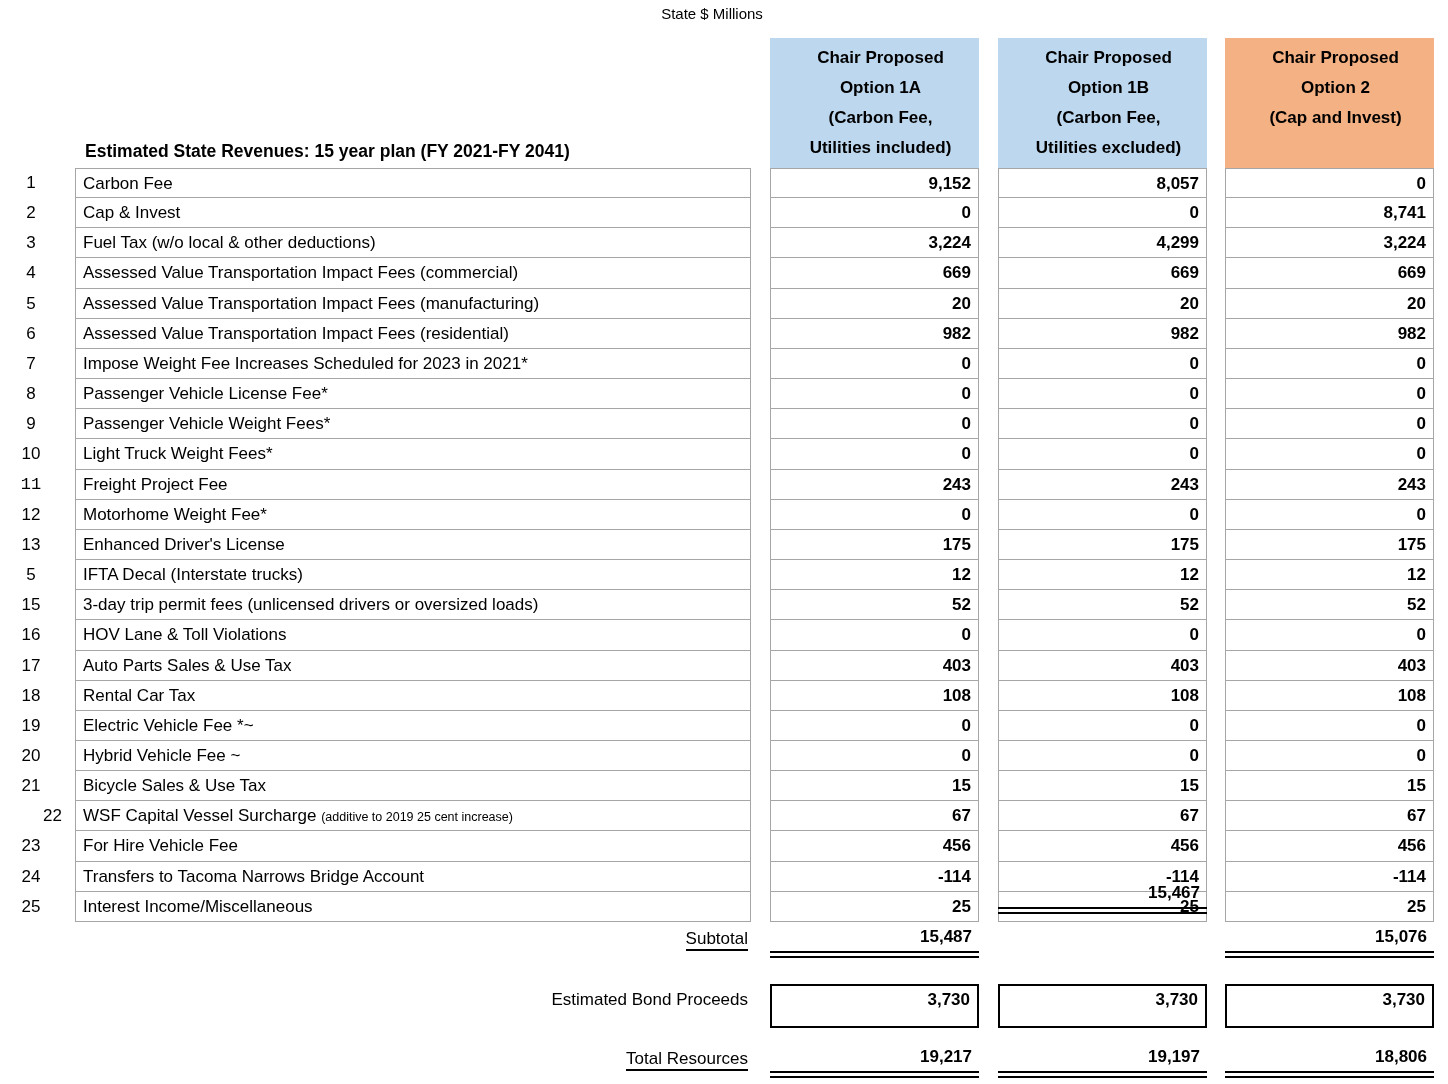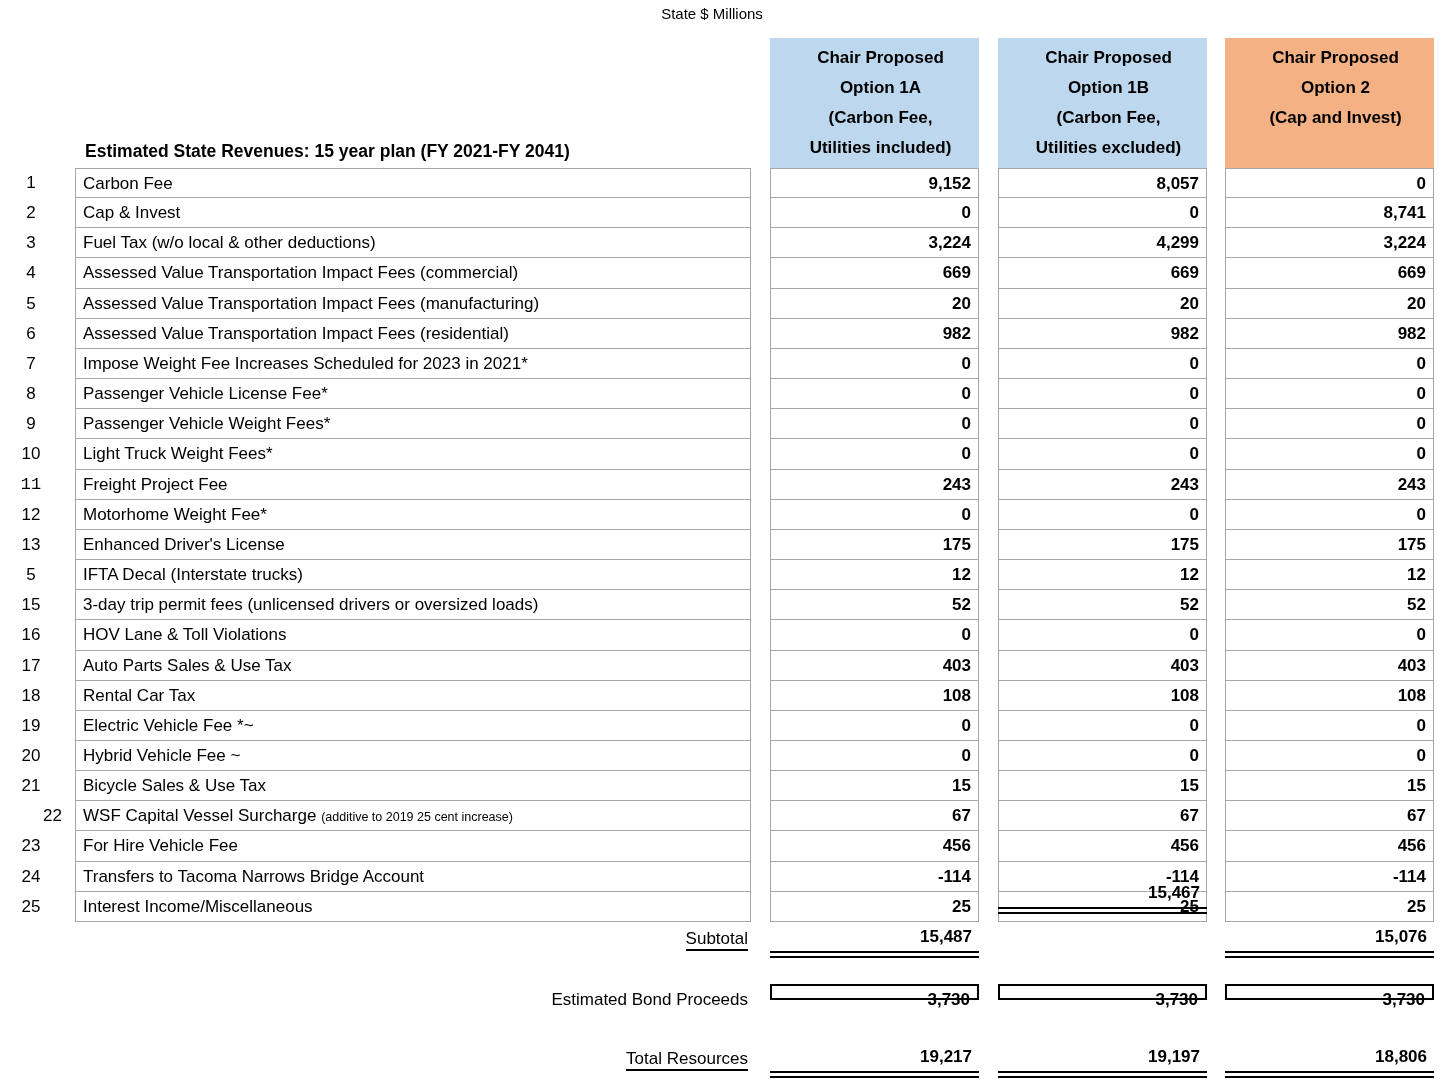--- a/index.html
+++ b/index.html
@@ -64,21 +64,21 @@
     font-weight: bold; font-size: 17px; line-height: 26px;
     border-bottom: 7px double #000; padding-bottom: 1px;
   }
   .pos-c1 { left: 770px; } .pos-c2 { left: 998px; } .pos-c3 { left: 1225px; }
 
   .bond-label {
     position: absolute; left: 0; width: 748px; text-align: right;
     font-size: 17px; line-height: 32px;
   }
   .bond-val {
-    position: absolute; width: 209px; height: 16px;
+    position: absolute; width: 209px; height: 44px;
     border: 2px solid #000; text-align: right; padding-right: 7px;
     font-weight: bold; font-size: 17px; line-height: 27px;
   }
 </style>
 </head>
 <body>
 
 <div class="page">
 
   <div class="doc-title">State $ Millions</div>

